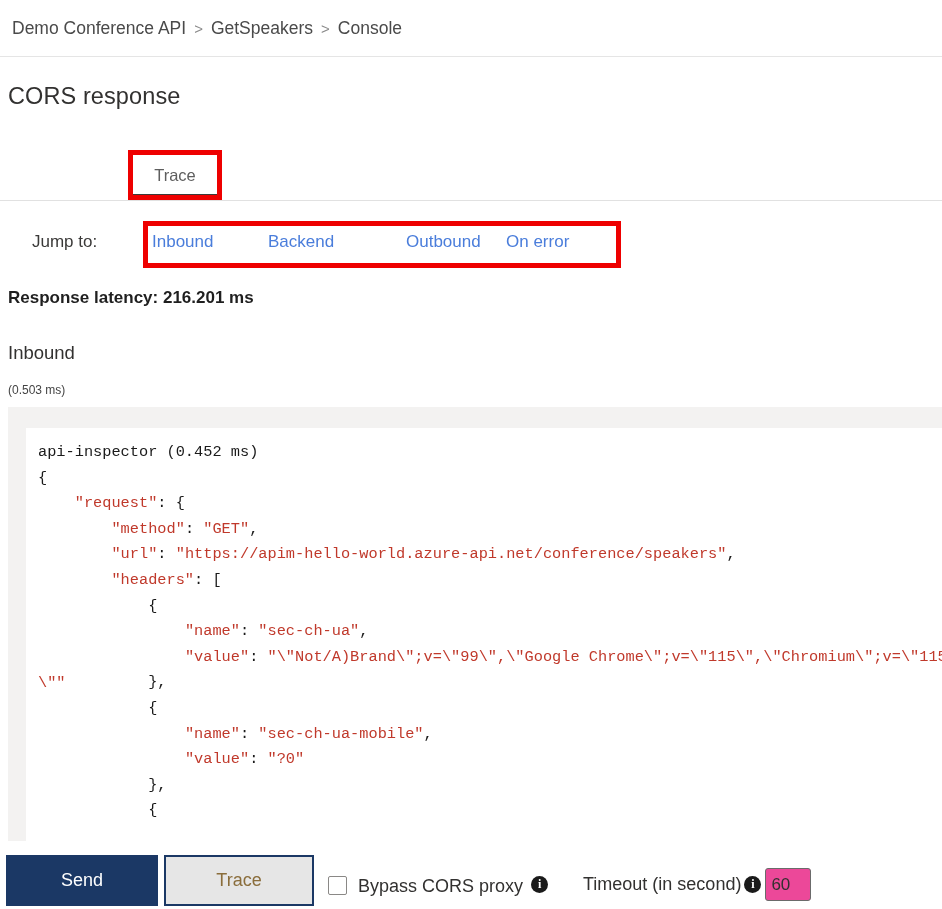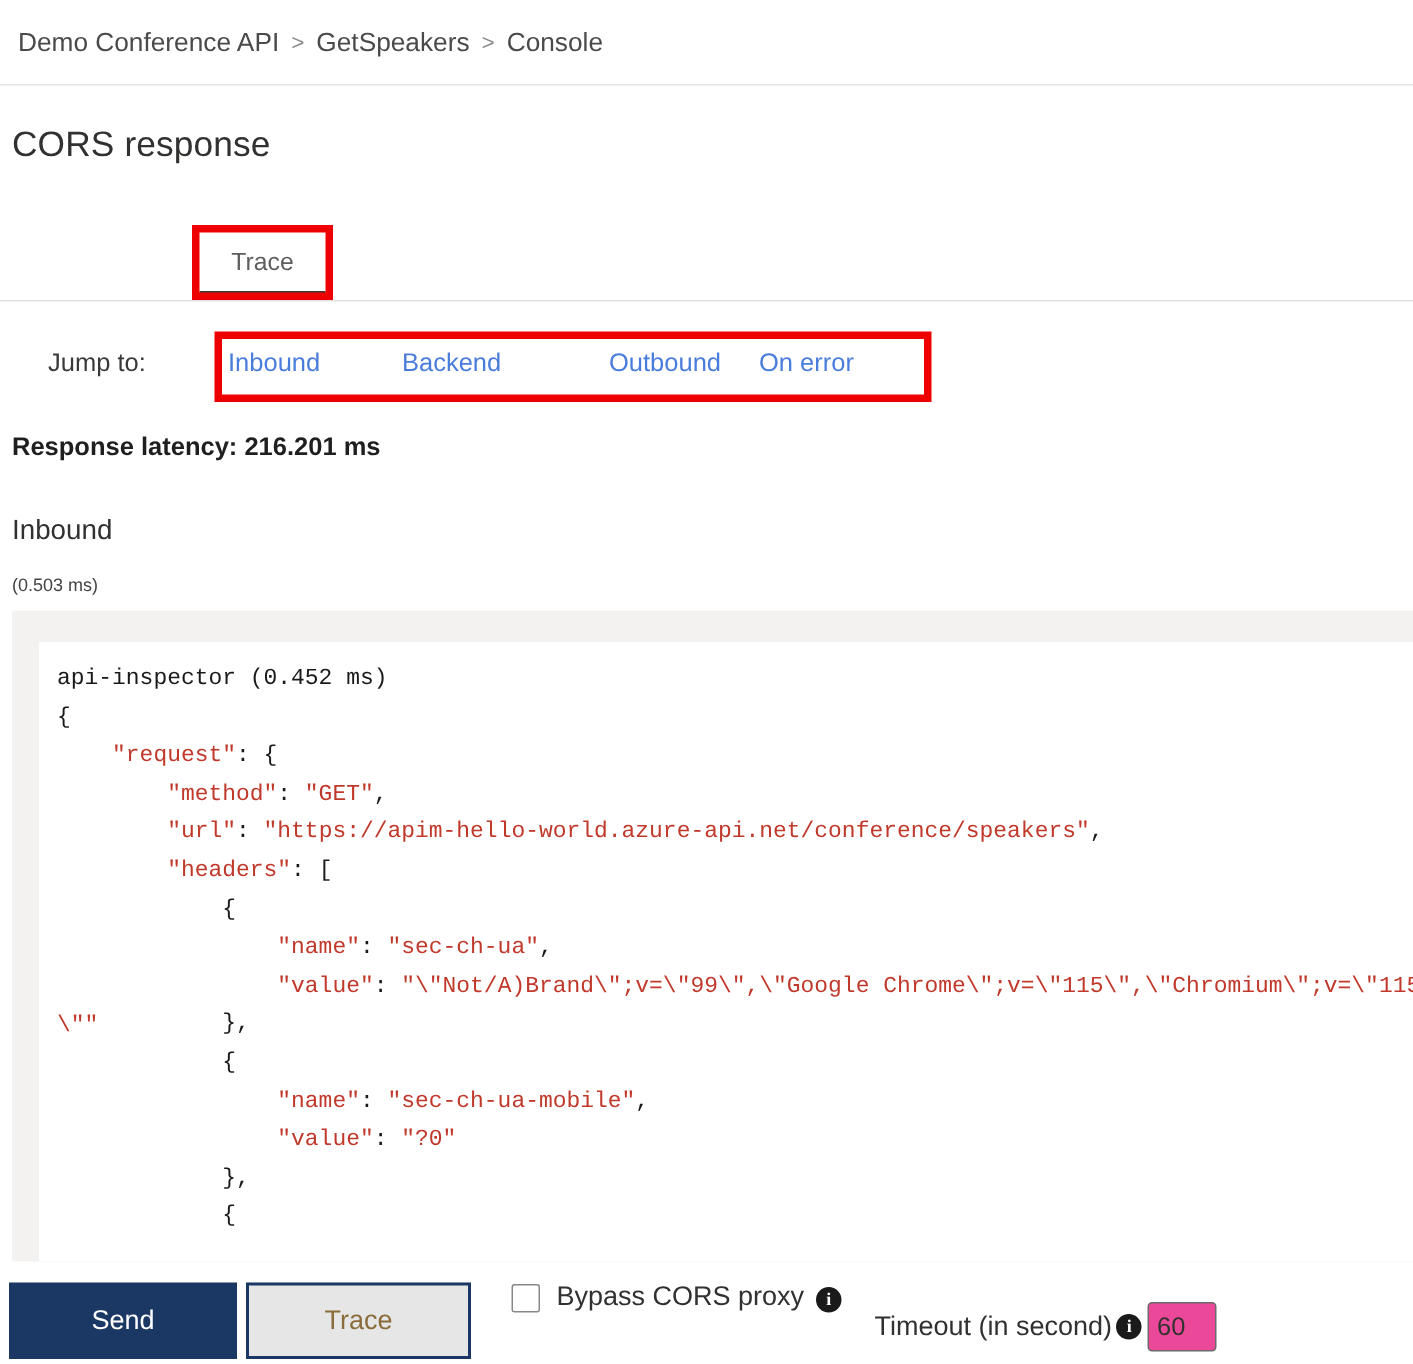--- a/index.html
+++ b/index.html
@@ -210,24 +210,23 @@
     background: #e6e6e6;
     color: #8a6d3b;
     border: 2px solid #1b3865;
     font-family: "Liberation Sans", sans-serif;
     font-size: 18px;
     box-sizing: border-box;
     cursor: pointer;
   }
   .cors-group {
     position: absolute;
-    left: 328px; top: 2px;
-    display: flex;
-    align-items: flex-end;
-    margin-left: 13px;
+    left: 328px; top: 24px;
+    display: flex;
+    align-items: flex-start;
   }
   .chk {
     width: 19px; height: 19px;
     border: 1px solid #8a8886;
     border-radius: 2px;
     background: #ffffff;
     box-sizing: border-box;
     cursor: pointer;
   }
   .cors-label {

